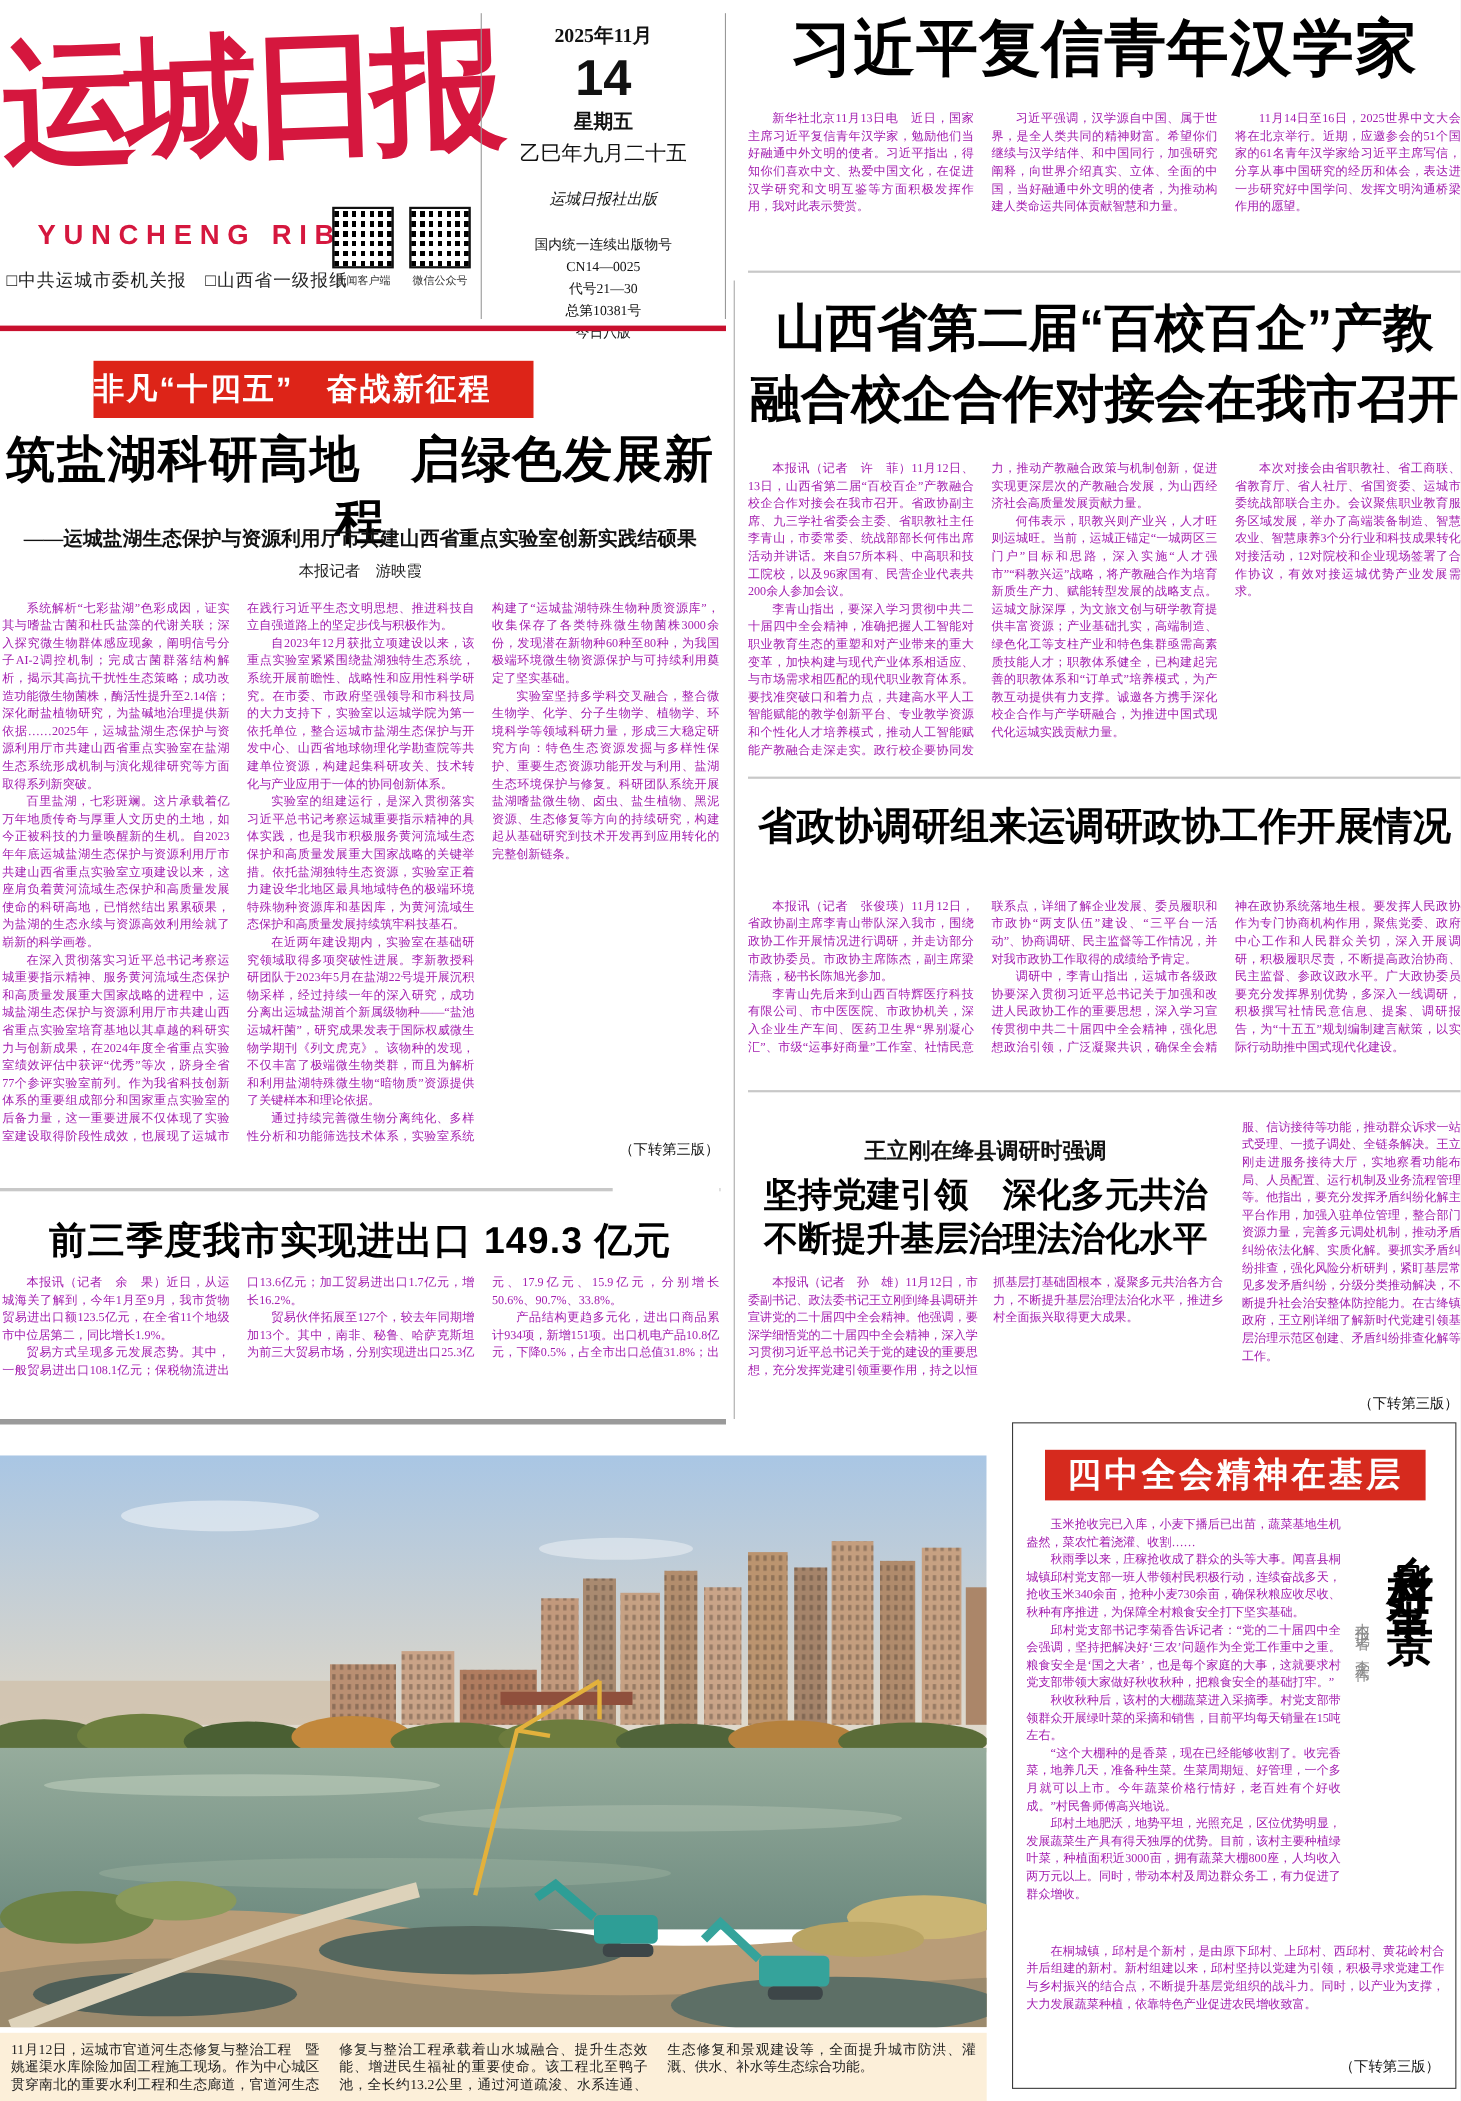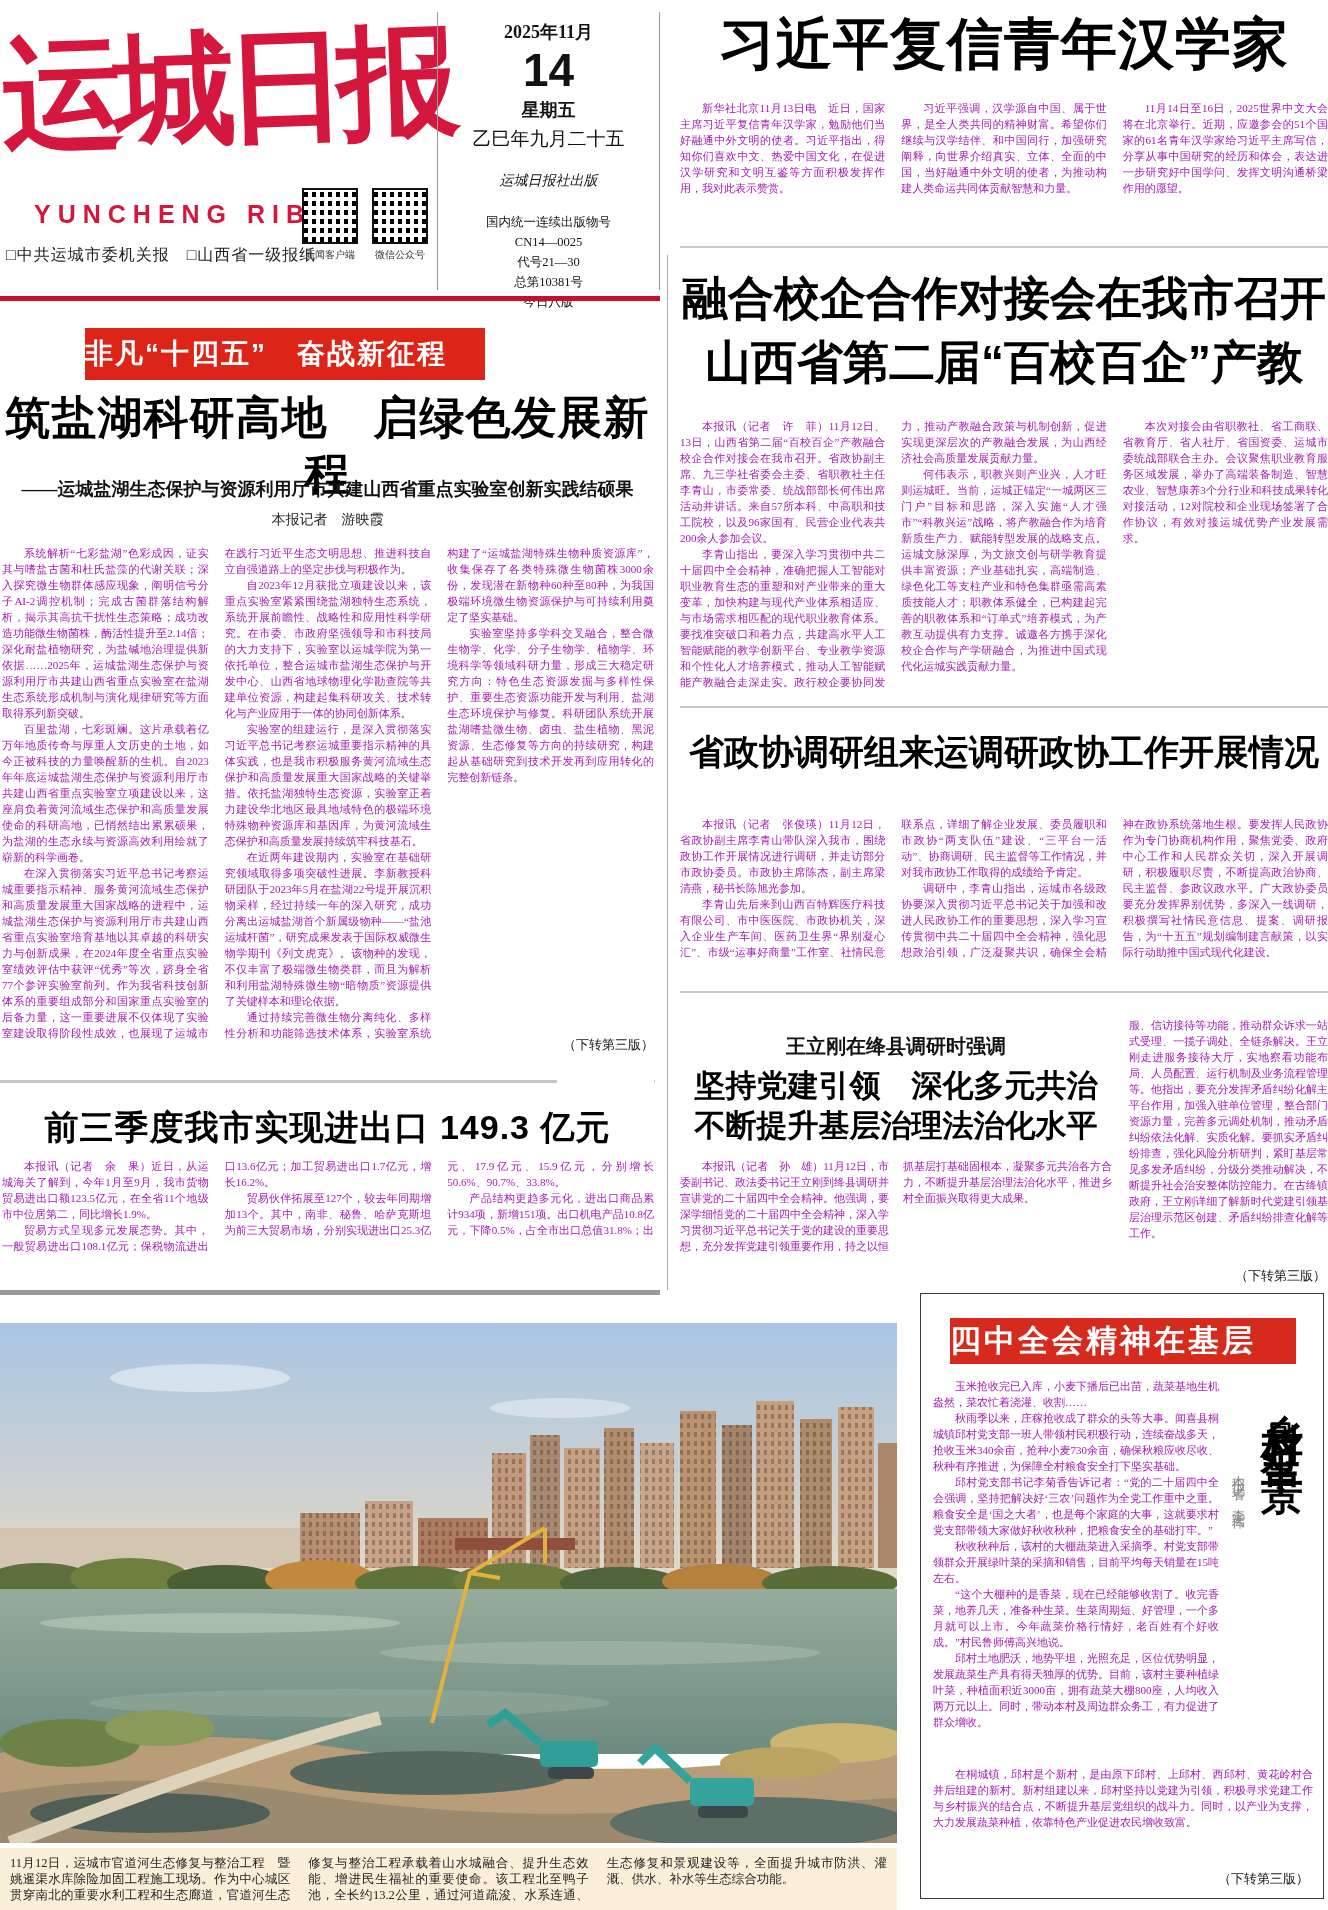--- a/index.html
+++ b/index.html
@@ -81,21 +81,21 @@
   #trade-body{position:absolute;left:2px;top:1158px;width:652px;height:106px;}
 
   
   #photo{position:absolute;left:0;top:1323px;width:897px;height:520px;display:block;}
   #caption{position:absolute;left:0;top:1848px;width:897px;height:62px;background:var(--caption_bg);
     padding:7px 10px;font-size:12.5px;line-height:16px;column-count:3;column-gap:18px;
     column-fill:auto;overflow:hidden;text-align:justify;color:#222;}
 
   #rural{position:absolute;left:920px;top:1293px;width:404px;height:606px;border:1.5px solid #3a3a3a;background:#fff;padding:10px 10px 8px 12px;}
   #rural-banner{margin:14px auto 14px auto;width:346px;height:46px;background:var(--box_red);
-    color:#fff;font-size:31px;line-height:46px;letter-spacing:3px;
+    color:#fff;text-align:center;font-size:31px;line-height:46px;letter-spacing:3px;
     font-family:"Liberation Sans",sans-serif;font-weight:900;}
   #rural-row{position:relative;display:flex;height:382px;overflow:hidden;}
   #rural-main{flex:1;overflow:hidden;}
   #rural-byline{width:28px;writing-mode:vertical-rl;font-size:13.5px;color:#8a8a8a;
     letter-spacing:4px;padding-top:86px;}
   #rural-vhed{width:66px;writing-mode:vertical-rl;font-size:42px;line-height:62px;
     font-family:"Liberation Sans",sans-serif;font-weight:900;color:#000;letter-spacing:10px;padding-top:2px;}
   #rural-closing{margin-top:6px;height:116px;overflow:hidden;}
   #rural .continued{position:absolute;right:14px;bottom:10px;background:#fff;font-size:13px;padding-left:6px;}
 </style>
@@ -138,22 +138,22 @@
   <div class="vline" style="left:667px;top:255px;height:1035px;"></div>
 
   <div class="xjp-hed hed">习近平复信青年汉学家</div>
   <div id="xjp-body" class="body-text cols3">
       <p class="para">新华社北京11月13日电　近日，国家主席习近平复信青年汉学家，勉励他们当好融通中外文明的使者。习近平指出，得知你们喜欢中文、热爱中国文化，在促进汉学研究和文明互鉴等方面积极发挥作用，我对此表示赞赏。</p>
       <p class="para">习近平强调，汉学源自中国、属于世界，是全人类共同的精神财富。希望你们继续与汉学结伴、和中国同行，加强研究阐释，向世界介绍真实、立体、全面的中国，当好融通中外文明的使者，为推动构建人类命运共同体贡献智慧和力量。</p>
       <p class="para">11月14日至16日，2025世界中文大会将在北京举行。近期，应邀参会的51个国家的61名青年汉学家给习近平主席写信，分享从事中国研究的经历和体会，表达进一步研究好中国学问、发挥文明沟通桥梁作用的愿望。</p>
     </div>
 
   <div class="bx-hed hed">
+    <div>山西省第二届“百校百企”产教</div>
     <div>融合校企合作对接会在我市召开</div>
-    <div>山西省第二届“百校百企”产教</div>
   </div>
   <div id="bx-body" class="body-text cols3">
       <p class="para">本报讯（记者　许　菲）11月12日、13日，山西省第二届“百校百企”产教融合校企合作对接会在我市召开。省政协副主席、九三学社省委会主委、省职教社主任李青山，市委常委、统战部部长何伟出席活动并讲话。来自57所本科、中高职和技工院校，以及96家国有、民营企业代表共200余人参加会议。</p>
       <p class="para">李青山指出，要深入学习贯彻中共二十届四中全会精神，准确把握人工智能对职业教育生态的重塑和对产业带来的重大变革，加快构建与现代产业体系相适应、与市场需求相匹配的现代职业教育体系。要找准突破口和着力点，共建高水平人工智能赋能的教学创新平台、专业教学资源和个性化人才培养模式，推动人工智能赋能产教融合走深走实。政行校企要协同发力，推动产教融合政策与机制创新，促进实现更深层次的产教融合发展，为山西经济社会高质量发展贡献力量。</p>
       <p class="para">何伟表示，职教兴则产业兴，人才旺则运城旺。当前，运城正锚定“一城两区三门户”目标和思路，深入实施“人才强市”“科教兴运”战略，将产教融合作为培育新质生产力、赋能转型发展的战略支点。运城文脉深厚，为文旅文创与研学教育提供丰富资源；产业基础扎实，高端制造、绿色化工等支柱产业和特色集群亟需高素质技能人才；职教体系健全，已构建起完善的职教体系和“订单式”培养模式，为产教互动提供有力支撑。诚邀各方携手深化校企合作与产学研融合，为推进中国式现代化运城实践贡献力量。</p>
       <p class="para">本次对接会由省职教社、省工商联、省教育厅、省人社厅、省国资委、运城市委统战部联合主办。会议聚焦职业教育服务区域发展，举办了高端装备制造、智慧农业、智慧康养3个分行业和科技成果转化对接活动，12对院校和企业现场签署了合作协议，有效对接运城优势产业发展需求。</p>
     </div>
 
   <div class="zx-hed hed">省政协调研组来运调研政协工作开展情况</div>
   <div id="zx-body" class="body-text cols3">

